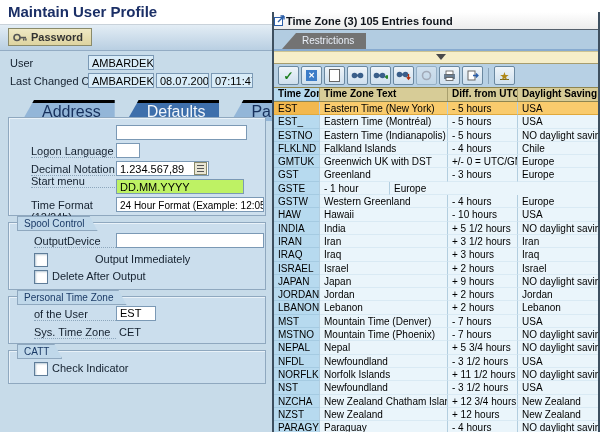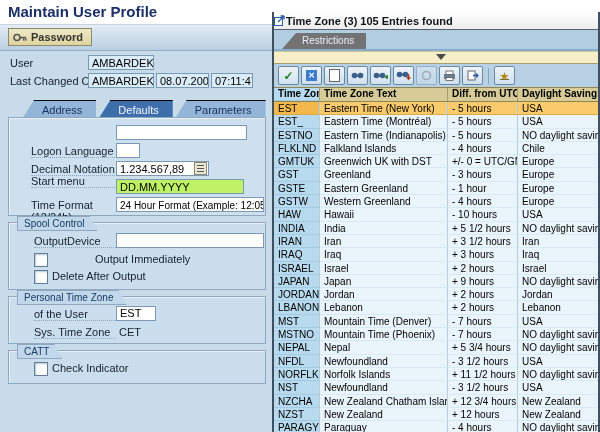--- a/index.html
+++ b/index.html
@@ -12,21 +12,21 @@
   .app-toolbar{position:absolute;left:0;top:25px;width:600px;height:25px;background:linear-gradient(#e3edf5,#b9cfe2);border-bottom:1px solid #93acc4;}
   .btn-password{position:absolute;left:8px;top:3px;height:18px;padding:0 8px 0 4px;display:flex;align-items:center;gap:4px;background:linear-gradient(#efe8c4,#ded4a0);border:1px solid #8a8a6a;border-radius:0;font-size:11px;color:#222;cursor:default;}
   .content{position:absolute;left:0;top:51px;width:600px;height:381px;background:#c7dbe9;}
 
   .lbl{color:#14202e;}
   .u{border-bottom:1px dotted #8ca6bc;display:inline-block;}
   .field{position:absolute;height:15px;background:#d9ecf8;border:1px solid #7b99b5;font-size:11px;line-height:15px;padding:0 3px;box-sizing:border-box;overflow:hidden;white-space:nowrap;}
   input.field{font-family:"Liberation Sans",sans-serif;background:#ffffff;}
 
   .tabs{position:absolute;left:22px;top:49px;height:18px;display:flex;}
-  .tab{height:18px;line-height:18px;padding:0 14px 0 20px;margin-right:2px;background:#93b6d8;color:#16305c;font-size:11px;clip-path:polygon(12px 0,100% 0,100% 100%,0 100%);border-top:1px solid #000000;}
+  .tab{height:18px;line-height:18px;padding:0 14px 0 20px;margin-right:12px;background:#93b6d8;color:#16305c;font-size:16px;clip-path:polygon(12px 0,100% 0,100% 100%,0 100%);border-top:3px solid #000000;}
   .tab.active{background:#3e6fab;color:#f2f6fb;}
 
   .panel{position:absolute;left:8px;top:66px;width:258px;height:99px;background:#cee0ee;border:1px solid #8fa8bf;box-shadow:inset 1px 1px 0 #e9f2f9;box-sizing:border-box;}
 
   .group{position:absolute;left:8px;width:258px;background:#cbdeed;border:1px solid #8fa8bf;box-shadow:inset 1px 1px 0 #e9f2f9;box-sizing:border-box;}
   .group-tag{position:absolute;top:-7px;left:8px;height:13px;line-height:13px;padding:0 12px 0 6px;background:#c0d8ea;border:1px solid #8fa8bf;font-size:10px;color:#1a3a66;clip-path:polygon(0 0,calc(100% - 8px) 0,100% 100%,0 100%);}
 
   .cb{display:inline-block;width:12px;height:12px;background:#fff;border:1px solid #5f7d99;box-shadow:inset 1px 1px 2px #b9c9d6;vertical-align:-2px;}
 
   .mc-icon{position:absolute;width:13px;height:13px;right:1px;top:0;background:#e9e6d4;border:1px solid #8a8a6a;box-sizing:border-box;}
@@ -264,21 +264,20 @@
           <span class="tz-c tz-c3">Europe</span>
         </div>
         <div class="tz-row">
           <span class="tz-c tz-c0">GST</span>
           <span class="tz-c tz-c1">Greenland</span>
           <span class="tz-c tz-c2">- 3 hours</span>
           <span class="tz-c tz-c3">Europe</span>
         </div>
         <div class="tz-row">
           <span class="tz-c tz-c0">GSTE</span>
-          <span class="tz-c tz-c1">Eastern Greenland</span>
           <span class="tz-c tz-c2">- 1 hour</span>
           <span class="tz-c tz-c3">Europe</span>
         </div>
         <div class="tz-row">
           <span class="tz-c tz-c0">GSTW</span>
           <span class="tz-c tz-c1">Western Greenland</span>
           <span class="tz-c tz-c2">- 4 hours</span>
           <span class="tz-c tz-c3">Europe</span>
         </div>
         <div class="tz-row">

